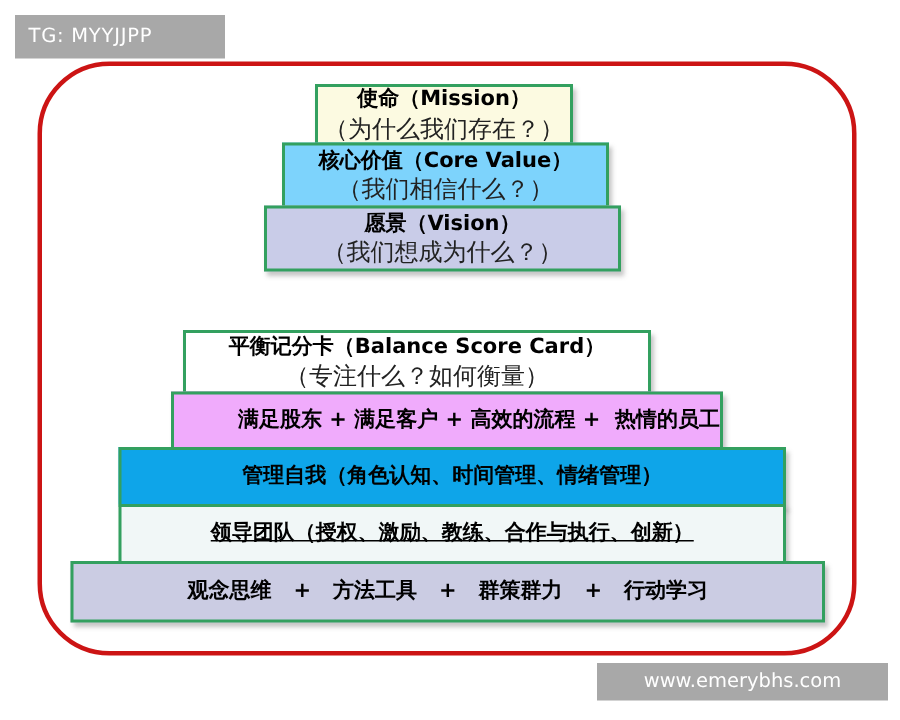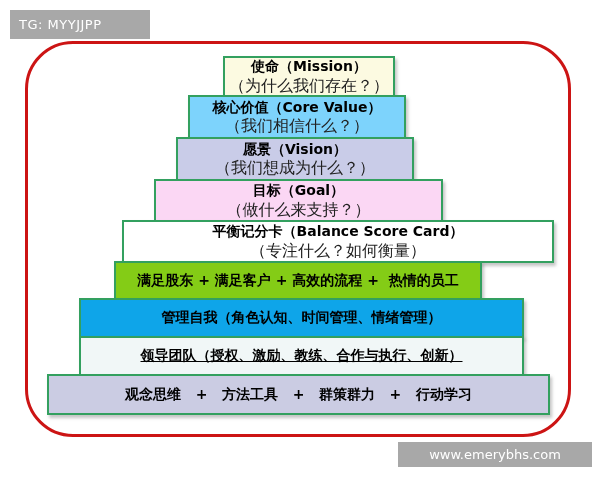--- a/index.html
+++ b/index.html
@@ -56,25 +56,25 @@
   }
   .level .title {
     font-size: 14px; font-weight: bold; color: #000;
     line-height: 1.25; white-space: pre; text-align: center;
   }
   .level .subtitle {
     font-size: 16px; font-weight: normal; color: #222;
     line-height: 1.2; white-space: pre; text-align: center;
   }
 
-  .l1 { left: 223px; top: 56px;  width: 172px; height: 41px; }
+  .l1 { left: 210px; top: 56px;  width: 172px; height: 41px; }
   .l2 { left: 188px; top: 95px;  width: 218px; height: 44px; }
   .l3 { left: 176px; top: 137px; width: 238px; height: 44px; }
   .l4 { left: 154px; top: 179px; width: 289px; height: 43px; }
-  .l5 { left: 122px; top: 220px; width: 432px; height: 43px; }
+  .l5 { left: 122px; top: 220px; width: 312px; height: 43px; }
   .l6 { left: 114px; top: 261px; width: 368px; height: 39px; }
   .l7 { left: 79px;  top: 298px; width: 445px; height: 40px; }
   .l8 { left: 79px;  top: 336px; width: 445px; height: 40px; }
   .l9 { left: 47px;  top: 374px; width: 503px; height: 41px; }
 </style>
 </head>
 <body>
 
 <div class="canvas">
 
@@ -92,31 +92,27 @@
   <div class="level l2" style="background: #7dd3fc;">
     <div class="title">核心价值（Core Value）</div>
     <div class="subtitle">（我们相信什么？）</div>
   </div>
 
   <div class="level l3" style="background: rgb(201, 204, 232);">
     <div class="title">愿景（Vision）</div>
     <div class="subtitle">（我们想成为什么？）</div>
   </div>
 
-  <div class="level l4" style="background: rgb(251, 215, 244);">
-    <div class="title">目标（Goal）</div>
-    <div class="subtitle">（做什么来支持？）</div>
-  </div>
 
   <div class="level l5" style="background: rgb(255, 255, 255);">
     <div class="title">平衡记分卡（Balance Score Card）</div>
     <div class="subtitle">（专注什么？如何衡量）</div>
   </div>
 
-  <div class="level l6" style="background: #84cc16;">
+  <div class="level l6" style="background: #f0abfc; align-items: flex-end;">
     <div class="title">满足股东 + 满足客户 + 高效的流程 +  热情的员工</div>
   </div>
 
   <div class="level l7" style="background: #0ea5e9;">
     <div class="title">管理自我（角色认知、时间管理、情绪管理）</div>
   </div>
 
   <div class="level l8" style="background: rgb(241, 247, 247); text-decoration: underline;">
     <div class="title">领导团队（授权、激励、教练、合作与执行、创新）</div>
   </div>

